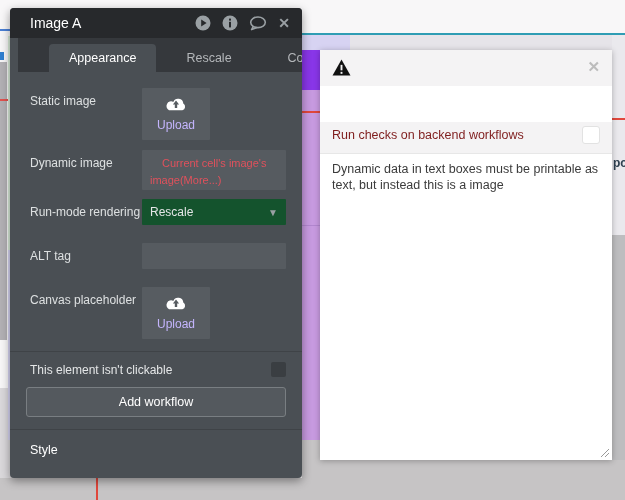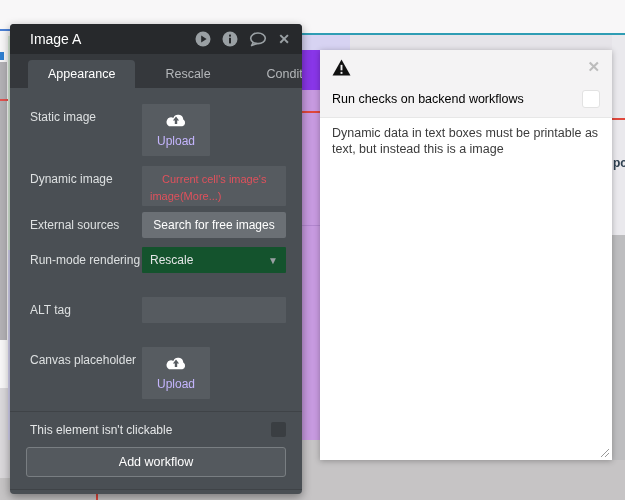--- a/index.html
+++ b/index.html
@@ -6,33 +6,33 @@
   html,body { width:625px; height:500px; }
   body {
     font-family:"Liberation Sans", sans-serif;
     position:relative; width:625px; height:500px;
     background:#f7f6f7; overflow:hidden;
   }
   
   .abs { position:absolute; }
   
   .inspector {
-    position:absolute; left:10px; top:24px; width:292px; height:470px;
+    position:absolute; left:10px; top:8px; width:292px; height:470px;
     background:#4a4f54; border-radius:4px; overflow:hidden;
     box-shadow:0 3px 10px rgba(0,0,0,.4); z-index:5;
   }
   .titlebar {
     height:30px; background:#27292c; display:flex; align-items:center;
     padding:0 12px 0 20px; color:#fff; font-size:14px;
   }
   .titlebar-icons { margin-left:auto; display:flex; align-items:center; gap:11px; }
   .tb-icon { display:inline-flex; align-items:center; justify-content:center; cursor:pointer; }
   .x-icon { color:#9aa0a4; font-size:14px; font-weight:bold; }
   .tabbar {
-    height:34px; background:#35383c; display:flex; align-items:flex-end; padding-left:18px;
+    height:34px; background:#35383c; display:flex; align-items:flex-end; padding-left:31px;margin-left:8px;
   }
   .tab {
     height:28px; line-height:28px; font-size:12.5px; color:#b4b7ba;
     padding:0 20px; cursor:pointer; text-align:center;
   }
   .tab.active { background:#4a4f54; color:#fff; border-radius:4px 4px 0 0; }
   .tab.t-layout { padding:0 30px; }
   .tab.t-cond { padding:0 26px; }
   .panel-body { padding-top:16px; }
   .row { display:flex; padding:0 16px 0 20px; }
@@ -54,21 +54,21 @@
   .select-ctl {
     height:26px; background:#14532d; color:#e4e6e7; font-size:12px;
     display:flex; align-items:center; padding:0 8px; border-radius:1px; cursor:pointer;
   }
   .select-ctl .chev { margin-left:auto; color:#9aa0a4; font-size:10px; }
   .text-input {
     width:100%; height:26px; background:#565b60; border:none; outline:none;
     color:#e4e6e7; font-size:12px; padding:0 8px; border-radius:1px;
     font-family:"Liberation Sans", sans-serif;
   }
-  .mt10{margin-top:10px}.mt6{margin-top:6px}.mt9{margin-top:9px}.mt8{margin-top:24px}
+  .mt10{margin-top:10px}.mt6{margin-top:6px}.mt9{margin-top:9px}.mt8{margin-top:18px}
   .section-sep { border-top:1px solid #3f4347; margin-top:12px; }
   .clickable-row {
     display:flex; justify-content:space-between; align-items:center;
     padding:10px 16px 0 20px; color:#e4e6e7; font-size:12px; margin-bottom:10px;
   }
   .dark-checkbox { width:15px; height:15px; background:#3a3e42; border-radius:2px; cursor:pointer; }
   .add-workflow {
     margin:0 16px; height:30px; line-height:28px; text-align:center; color:#fff;
     font-size:12.5px; background:#54595e; border:1px solid #797e82; border-radius:3px; cursor:pointer;
   }
@@ -77,21 +77,21 @@
   
   .issue-dialog {
     position:absolute; left:320px; top:50px; width:292px; height:410px;
     background:#fff; box-shadow:0 1px 6px rgba(0,0,0,.28); z-index:4;
   }
   .issue-head { background:#f4f3f4; padding:9px 12px 0; }
   .issue-head-top { display:flex; justify-content:space-between; align-items:flex-start; height:27px; }
   .issue-x { color:#bcbcbc; font-size:15px; font-weight:bold; cursor:pointer; line-height:15px; }
   .runchecks {
     background:#f4f3f4; display:flex; justify-content:space-between; align-items:center;
-    padding:4px 12px 9px; border-bottom:1px solid #e7e7e7; font-size:12.5px; color:#000000;
+    padding:4px 12px 9px; border-bottom:1px solid #e7e7e7; font-size:12.5px; color:#7f1d1d;margin-top:36px;
   }
   .white-checkbox {
     width:18px; height:18px; background:#fff; border:1px solid #e2e2e2; border-radius:3px;
     cursor:pointer; flex:none;
   }
   .issue-msg {
     padding:7px 12px 0; font-size:12.5px; color:#3b3b3b; line-height:1.3;
   }
   .issue-src {
     text-align:right; color:#c9c9c9; font-size:11px; padding:3px 12px 5px;
@@ -185,26 +185,20 @@
       </div>
     </div>
 
     <div class="row mt10">
       <div class="row-label">Dynamic image</div>
       <div class="row-ctl">
         <div class="dyn-box">Current cell's image's image(More...)</div>
       </div>
     </div>
 
-    <div class="row mt6">
-      <div class="row-label">External sources</div>
-      <div class="row-ctl">
-        <div class="btn-light">Search for free images</div>
-      </div>
-    </div>
 
     <div class="row mt9">
       <div class="row-label">Run-mode rendering</div>
       <div class="row-ctl">
         <div class="select-ctl">
           <span>Rescale</span>
           <span class="chev">▼</span>
         </div>
       </div>
     </div>

